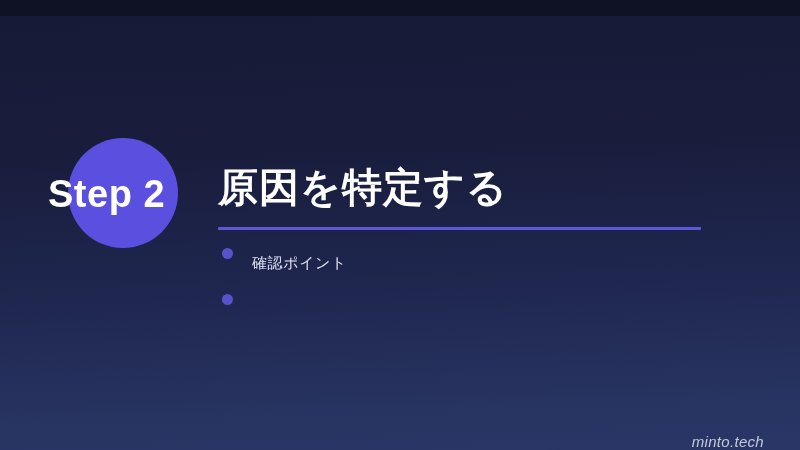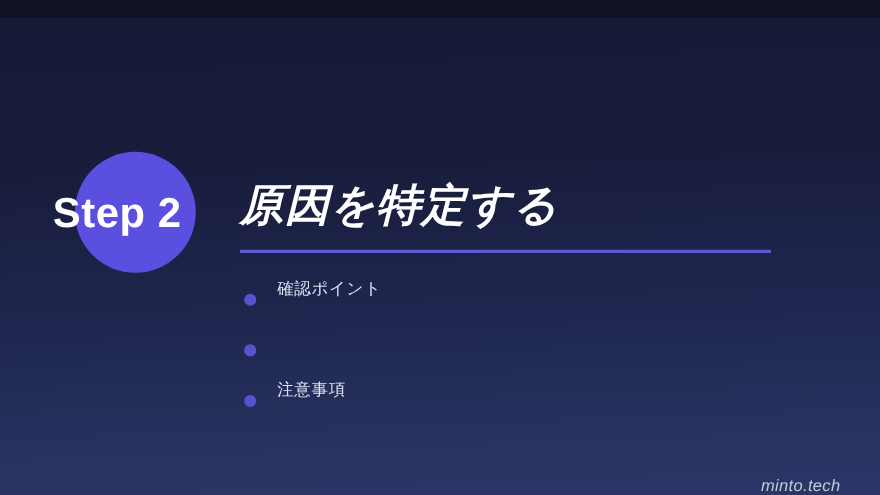--- a/index.html
+++ b/index.html
@@ -56,40 +56,39 @@
     top: 146px;
     width: 490px;
   }
   #slide-title {
     font-size: 40px;
     font-weight: bold;
     color: #ffffff;
     line-height: 50px;
     letter-spacing: 1px;
     white-space: nowrap;
-    font-style: italic;
   }
   #title-divider {
     margin-top: 15px;
     width: 483px;
     height: 3px;
     background: #5f58d6;
     border-radius: 1px;
   }
 
   
   #bullet-list {
     position: absolute;
     left: 222px;
     top: 232px;
     width: 480px;
   }
   .bullet-row {
     display: flex;
-    align-items: flex-end;
+    align-items: flex-start;
     height: 30px;
     margin-bottom: 16px;
   }
   .bullet-dot {
     width: 11px;
     height: 11px;
     border-radius: 50%;
     background: #5a52cc;
     flex: 0 0 auto;
     margin-right: 19px;
@@ -131,22 +130,18 @@
 
     <div class="bullet-row">
       <span class="bullet-dot"></span>
       <span class="bullet-text">確認ポイント</span>
     </div>
 
     <div class="bullet-row">
       <span class="bullet-dot"></span>
     </div>
 
-    <div class="bullet-row">
-      <span class="bullet-dot"></span>
-      <span class="bullet-text">注意事項</span>
-    </div>
 
   </div>
 
   <div id="footer-brand">minto.tech</div>
 
 </div>
 
 </body></html>

